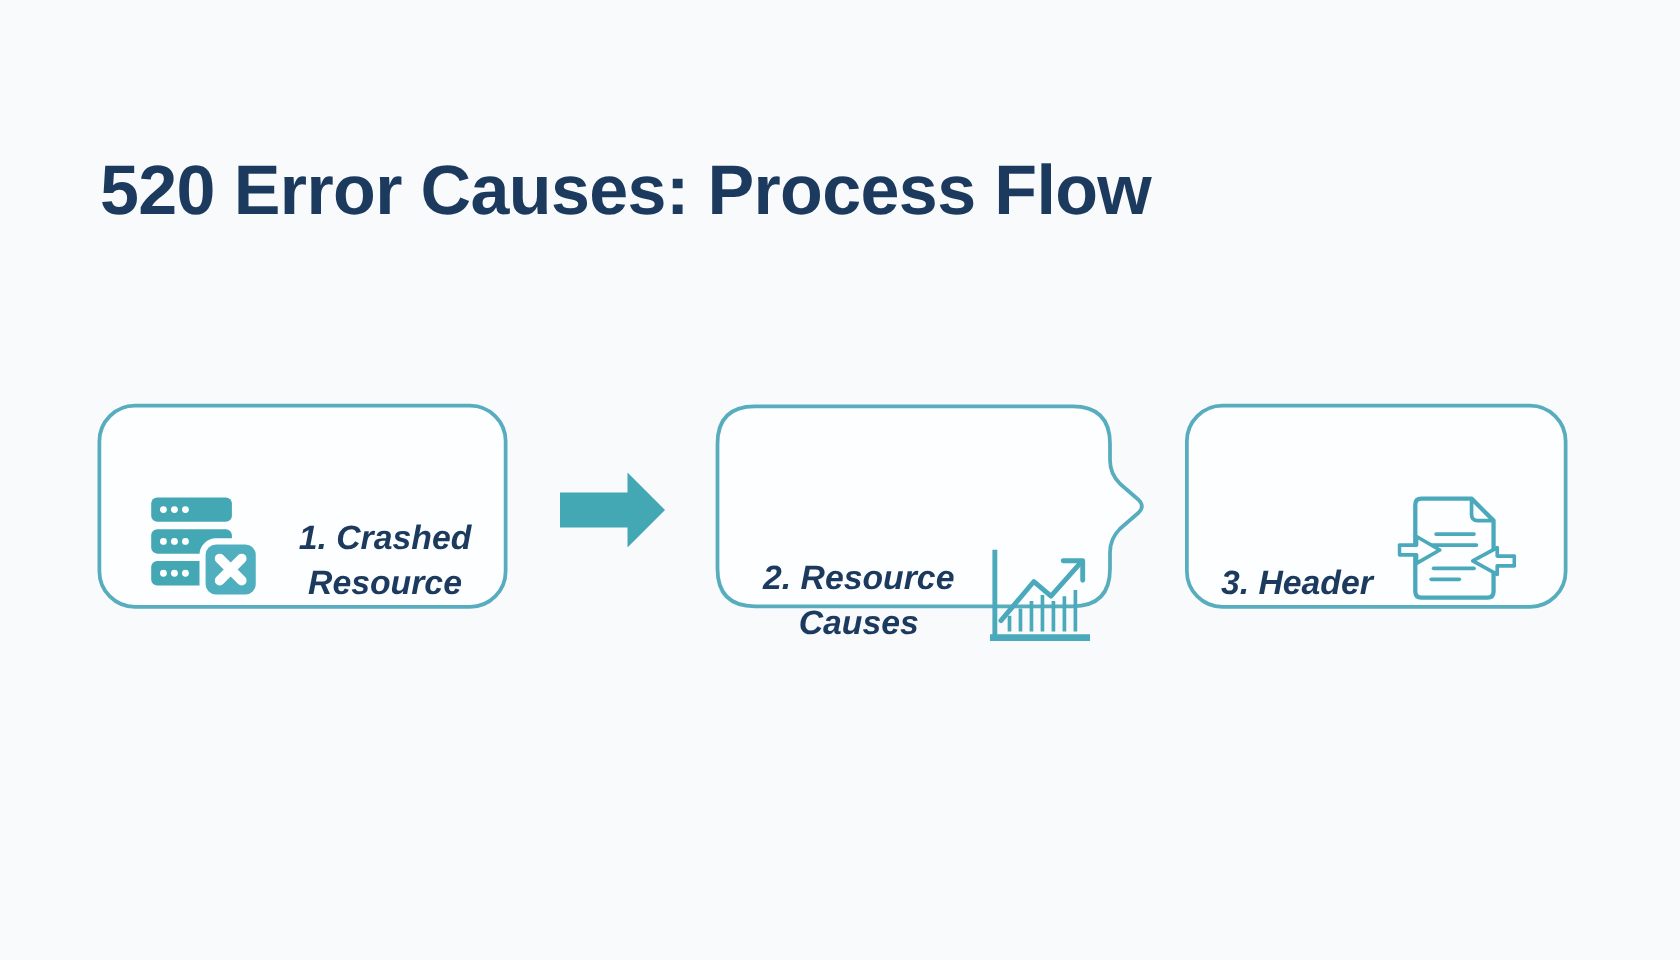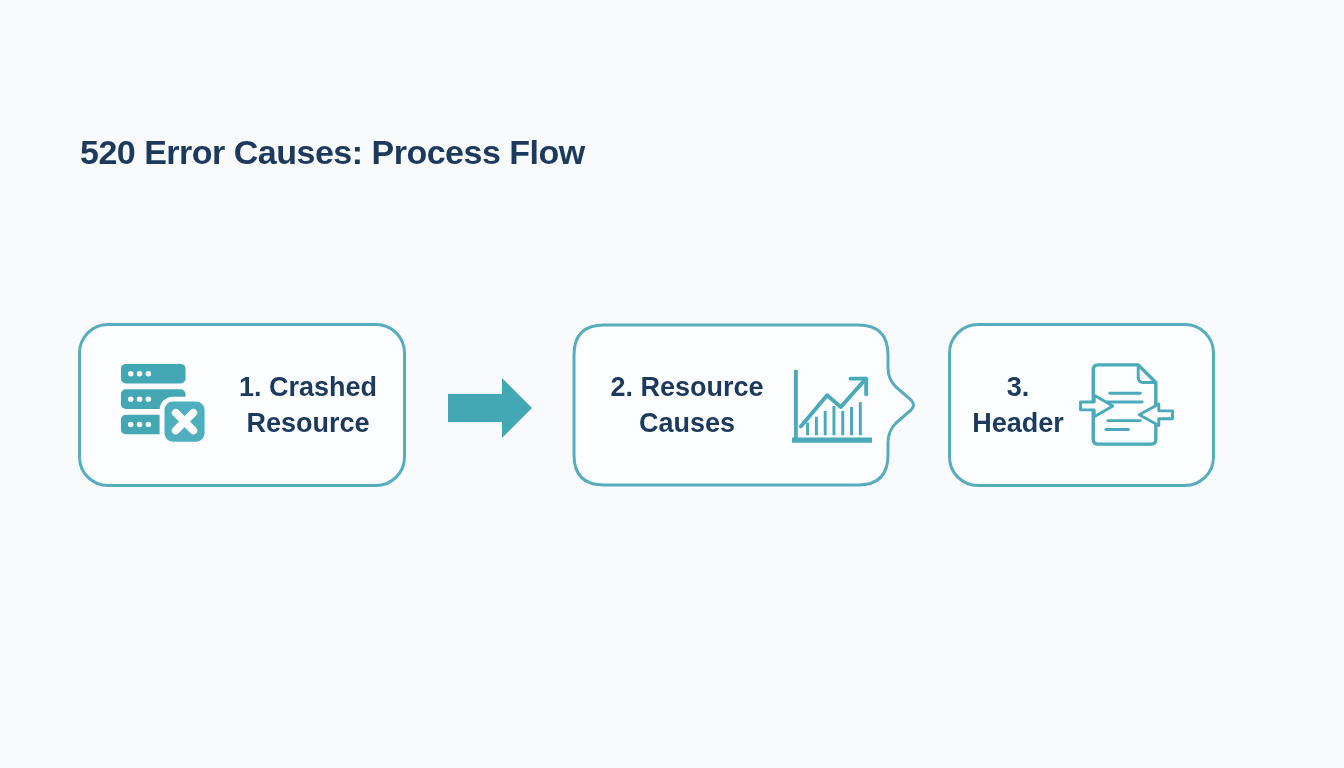--- a/index.html
+++ b/index.html
@@ -13,62 +13,63 @@
     width: 1344px;
     height: 768px;
     background: #f8fafc;
     overflow: hidden;
   }
   .title {
     position: absolute;
     left: 80px;
     top: 128px;
     margin: 0;
-    font-size: 34px;
+    font-size: 56px;
     line-height: 48px;
     font-weight: 700;
     letter-spacing: -0.5px;
     color: #1b3a5e;
   }
   .box {
     position: absolute;
     top: 323px;
     height: 164px;
     box-sizing: border-box;
     background: #fdfeff;
     border: 3px solid #57adbd;
     border-radius: 30px;
   }
   .box1 { left: 78px;  width: 328px; }
-  .box3 { left: 948px; width: 267px; }
+  .box3 { left: 948px; width: 306px; }
   .box2 {
     position: absolute;
     left: 572px;
     top: 323px;
     width: 316px;
     height: 164px;
     background: transparent;
     border: none;
   }
   .bubble-outline {
     position: absolute;
     left: 0;
     top: 0;
     overflow: visible;
     pointer-events: none;
   }
   .content {
     position: relative;
     display: flex;
-    align-items: center;
+    align-items: flex-end;
     height: 100%;
     box-sizing: border-box;
+    font-style: italic;
   }
   .box1 .content { padding: 0 18px 0 38px; gap: 22px; }
-  .box2 .content { padding: 0 12px 0 16px; gap: 2px; }
+  .box2 .content { padding: 0 12px 0 16px; gap: 2px; margin-top: 29px; }
   .box3 .content { padding: 0 38px 0 16px; gap: 10px; }
   .label {
     flex: 1;
     text-align: center;
     font-size: 27px;
     line-height: 36px;
     font-weight: 700;
     color: #1b3a5e;
   }
   .label span { display: block; }

